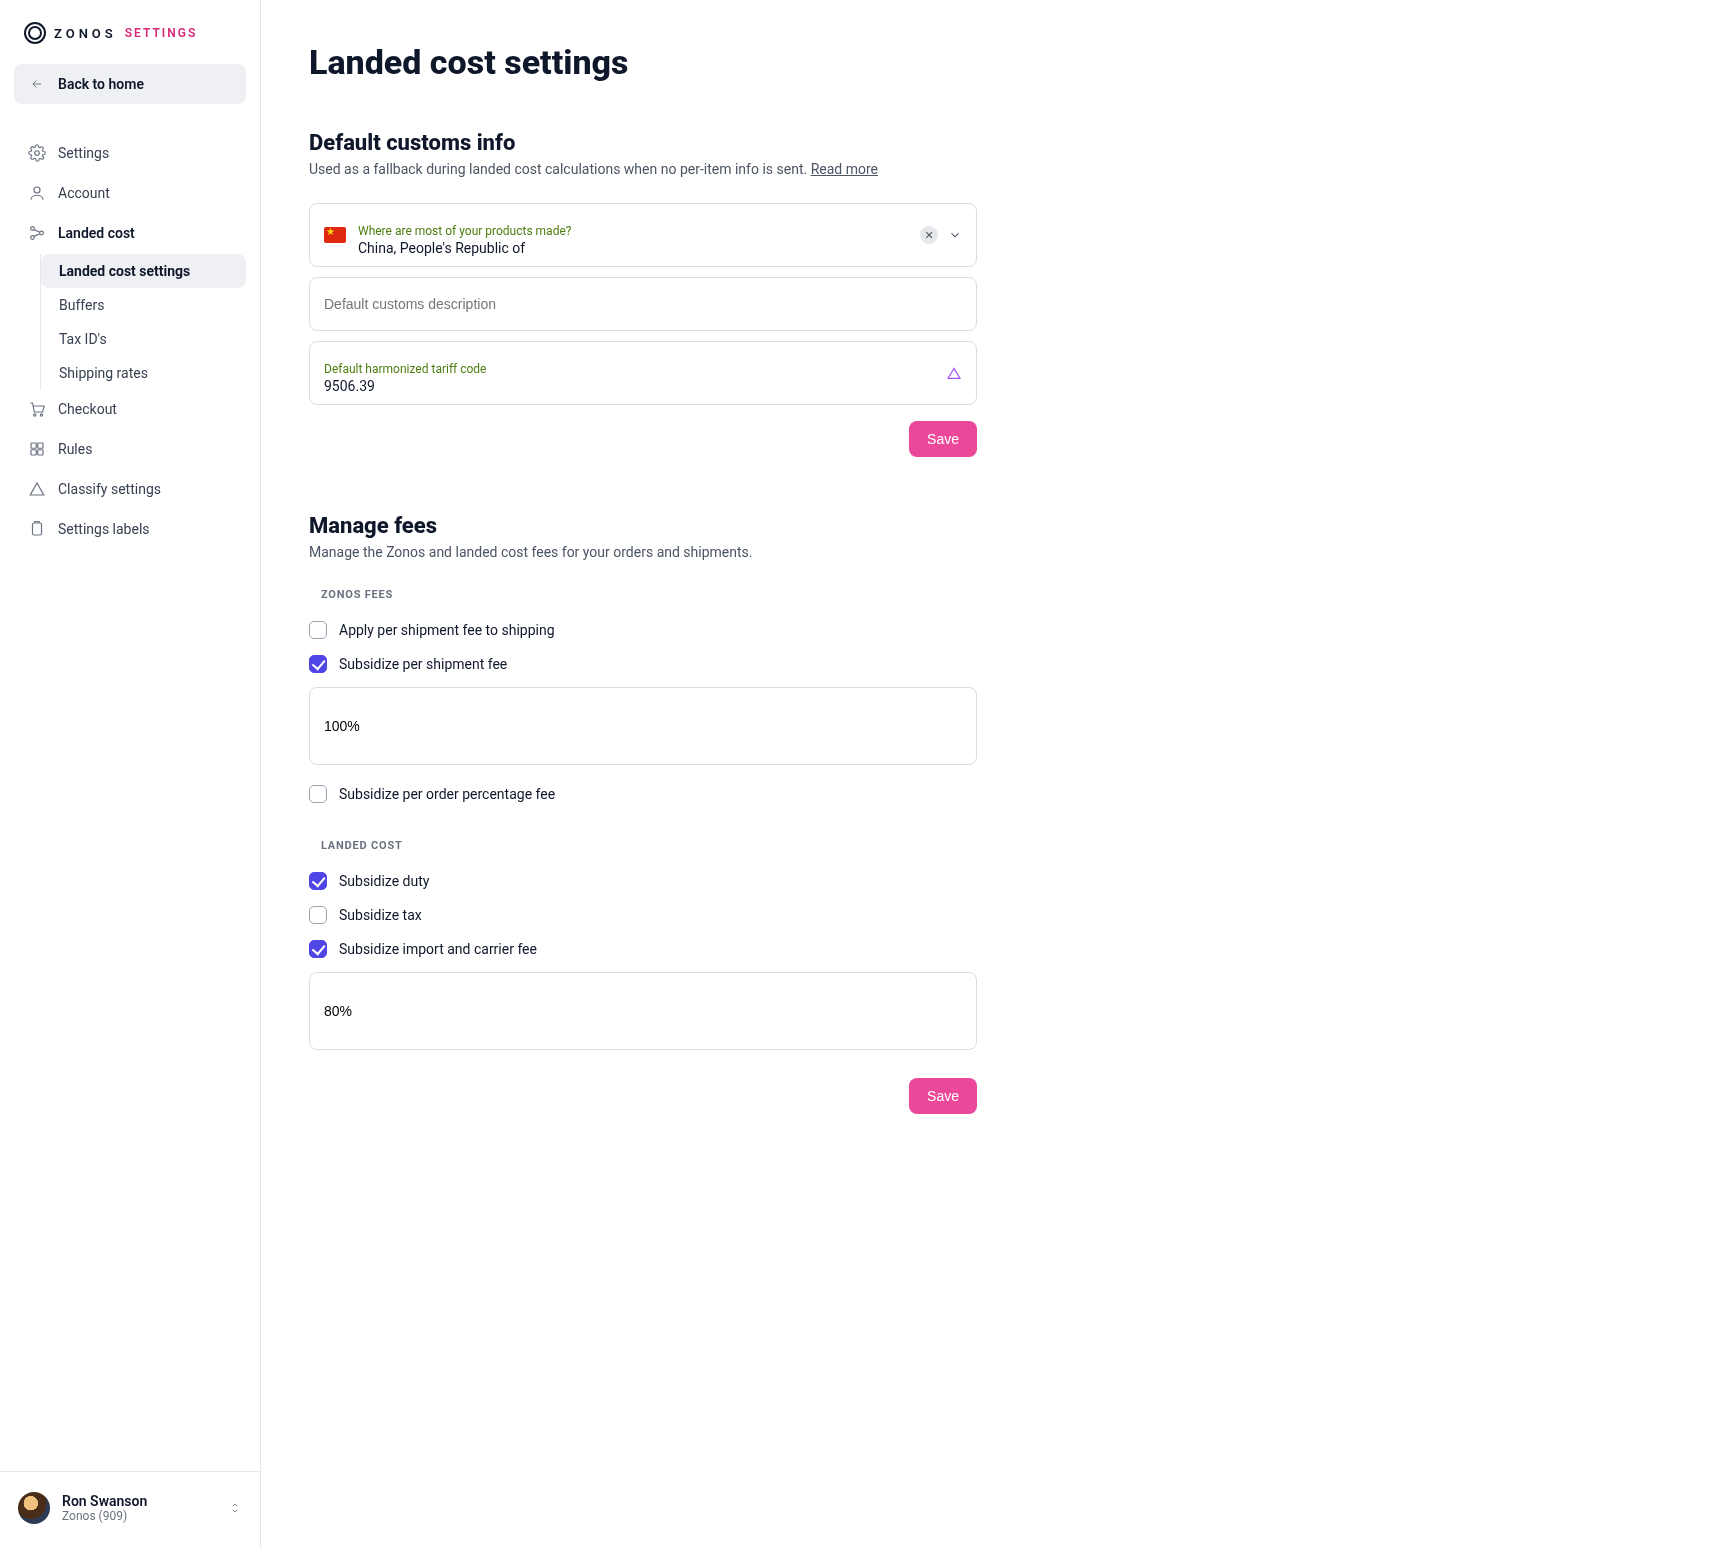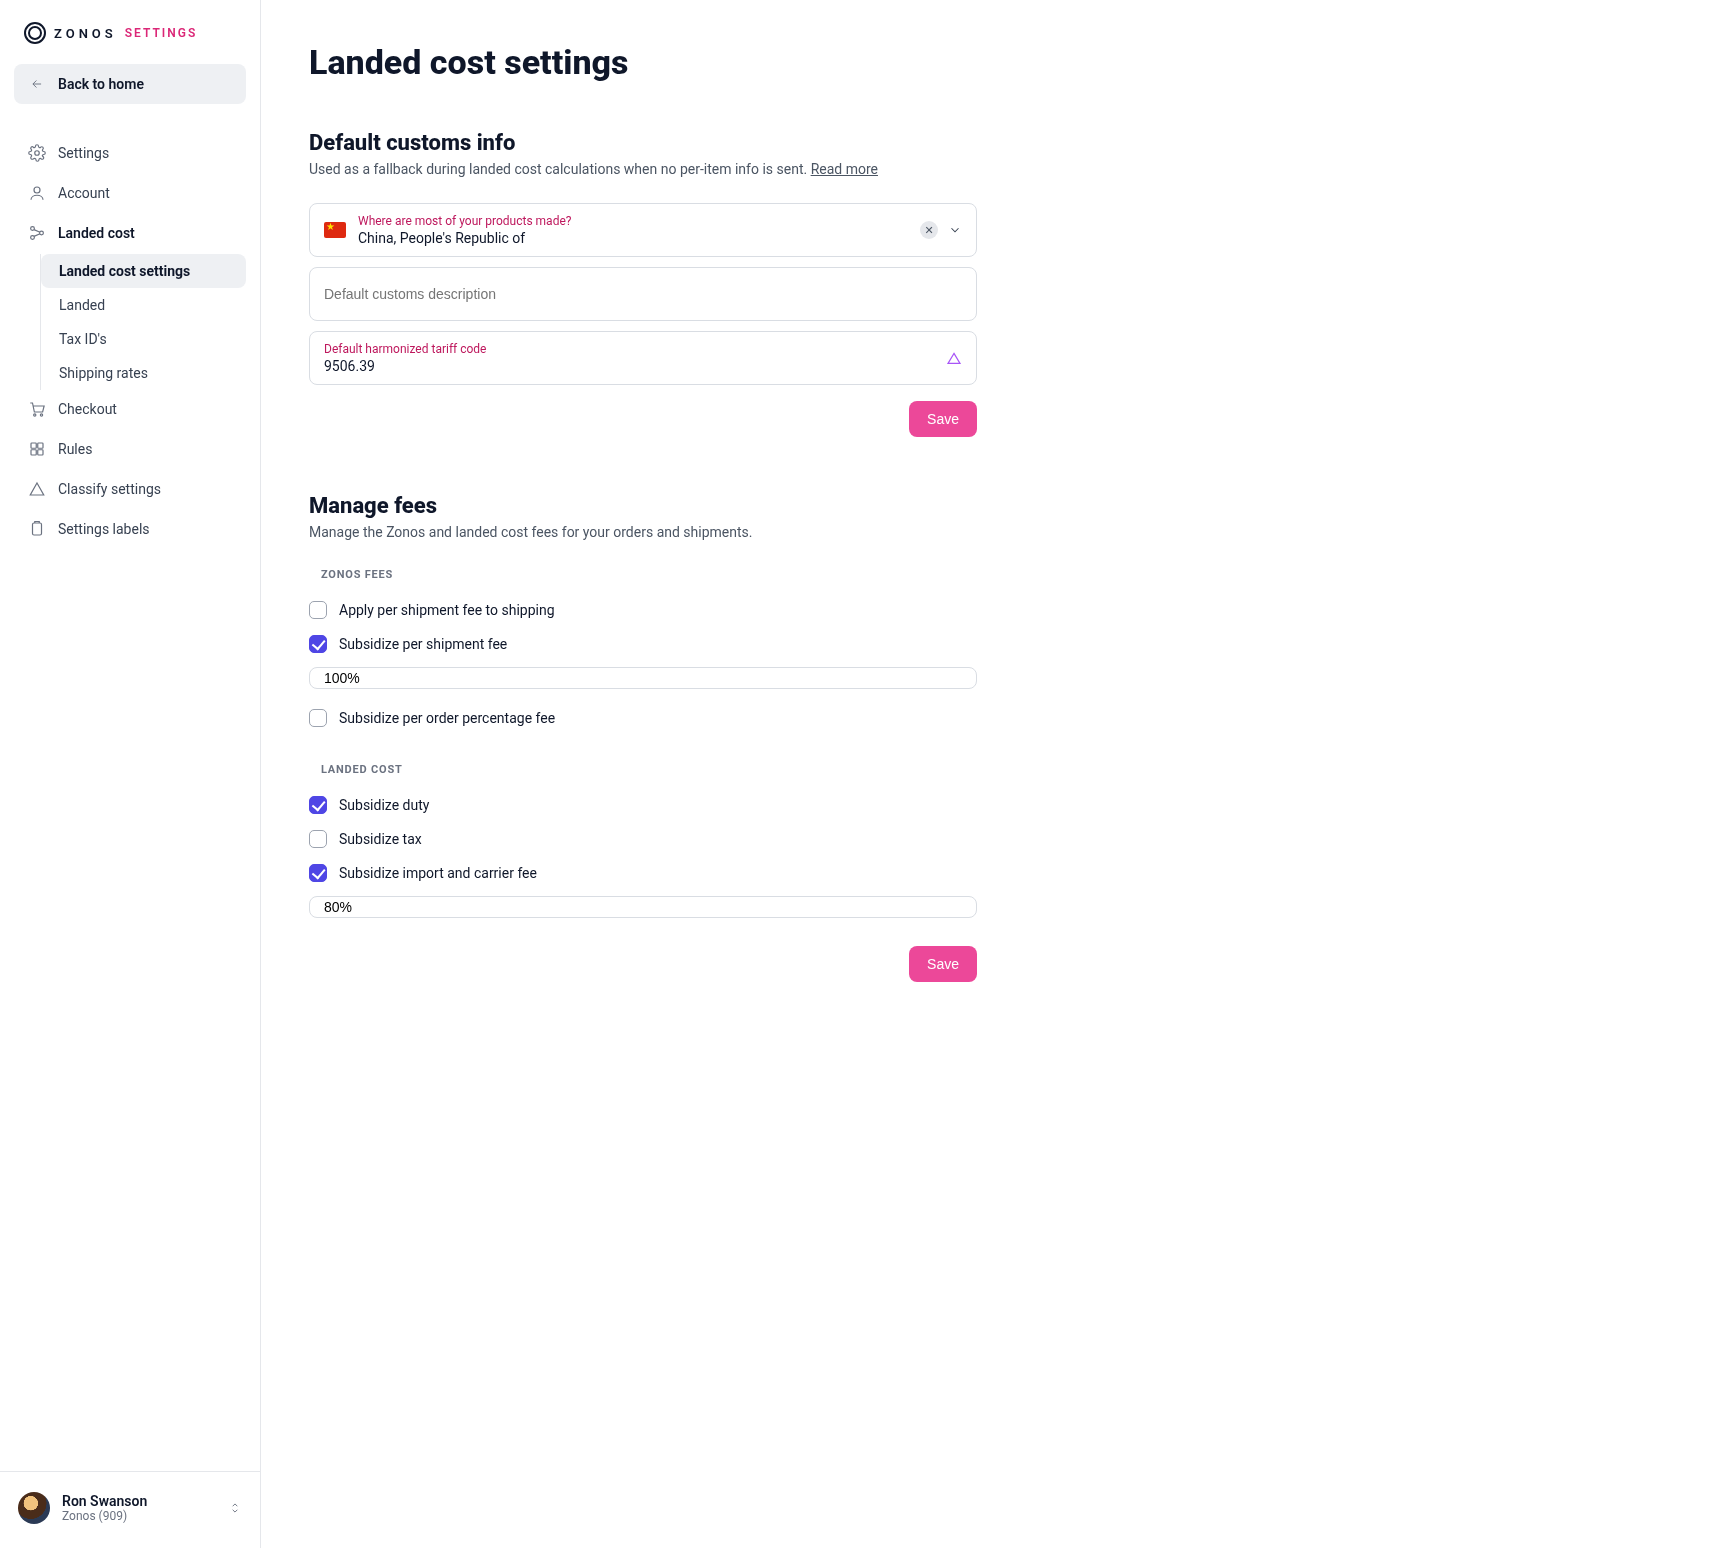--- a/index.html
+++ b/index.html
@@ -107,21 +107,21 @@
 
   .field {
     border: 1px solid #d9dde3;
     border-radius: 8px;
     padding: 10px 14px;
     margin-bottom: 10px;
     position: relative;
     display: flex; align-items: center; gap: 12px;
   }
   .field .float-label {
-    font-size: 12px; color: #be185d; display: block; margin-bottom: 2px;
+    font-size: 12px; color: #4d7c0f; display: block; margin-bottom: 2px; margin-top: 10px;
   }
   .field .value { font-size: 14px; color: #0f172a; }
   .field.single { padding: 18px 14px; color: #6b7280; }
   .field input.value {
     border: none; outline: none; width: 100%; font-size: 14px; padding: 0;
   }
 
   .flag {
     width: 22px; height: 16px; border-radius: 2px;
     background: #de2910; position: relative; flex: 0 0 22px;
@@ -167,21 +167,21 @@
   }
   .cb.checked { background: #4f46e5; border-color: #4f46e5; }
   .cb.checked::after {
     content: ""; width: 6px; height: 10px;
     border: solid #fff; border-width: 0 2px 2px 0;
     transform: rotate(40deg) translateY(-1px);
   }
 
   .text-input {
     width: 100%; border: 1px solid #d9dde3; border-radius: 8px;
-    padding: 2px 14px; font-size: 14px; outline: none;
+    padding: 30px 14px; font-size: 14px; outline: none;
     margin: 6px 0 12px 0;
   }
   .text-input::placeholder { color: #9ca3af; }
 
 </style>
 </head>
 <body>
 
 <div class="app">
 
@@ -224,21 +224,21 @@
             <circle cx="18" cy="12" r="2.5"></circle>
             <path d="M8 7.5 16 11M8 16.5 16 13"></path>
           </svg>
         <span>Landed cost</span>
       </div>
       <div class="nav-sub">
         <div class="nav-sub-item active">
           <span>Landed cost settings</span>
         </div>
         <div class="nav-sub-item">
-          <span>Landed</span>
+          <span>Buffers</span>
         </div>
         <div class="nav-sub-item">
           <span>Tax ID's</span>
         </div>
         <div class="nav-sub-item">
           <span>Shipping rates</span>
         </div>
       </div>
 
       <div class="nav-item nav-block">

